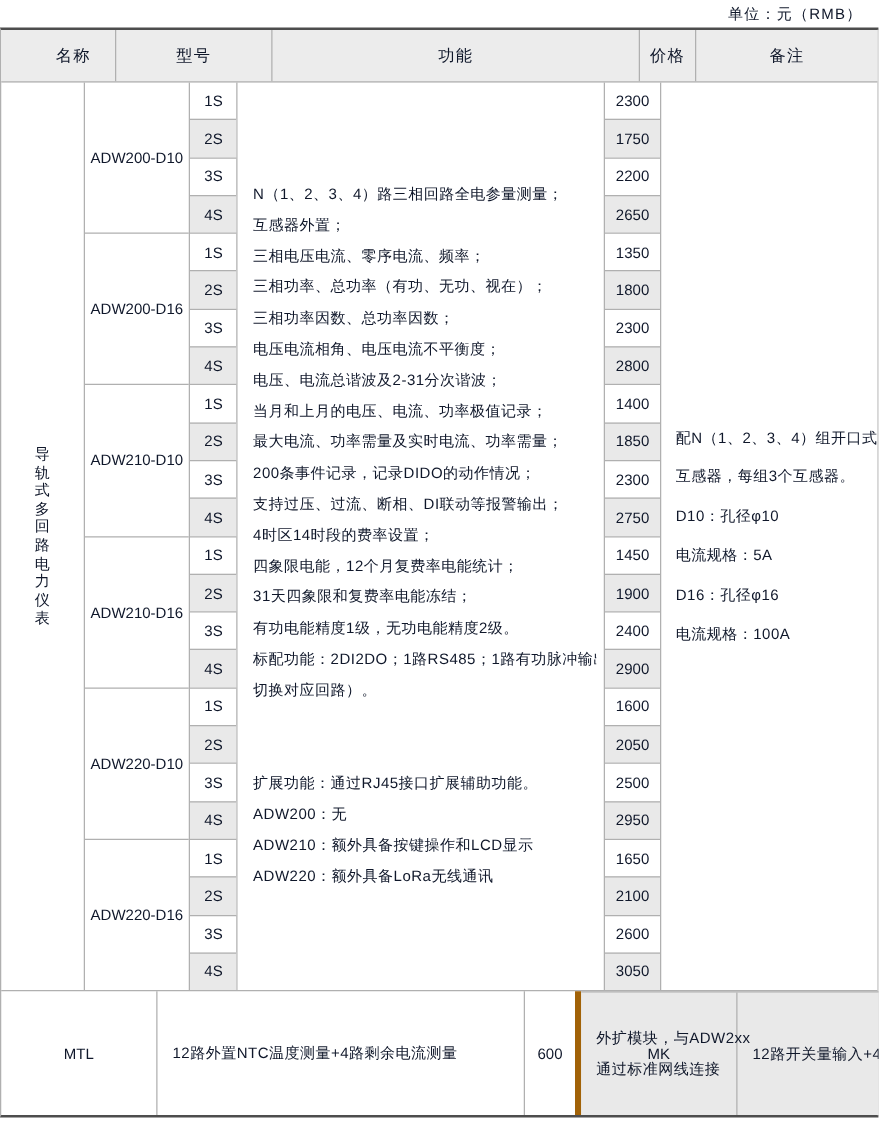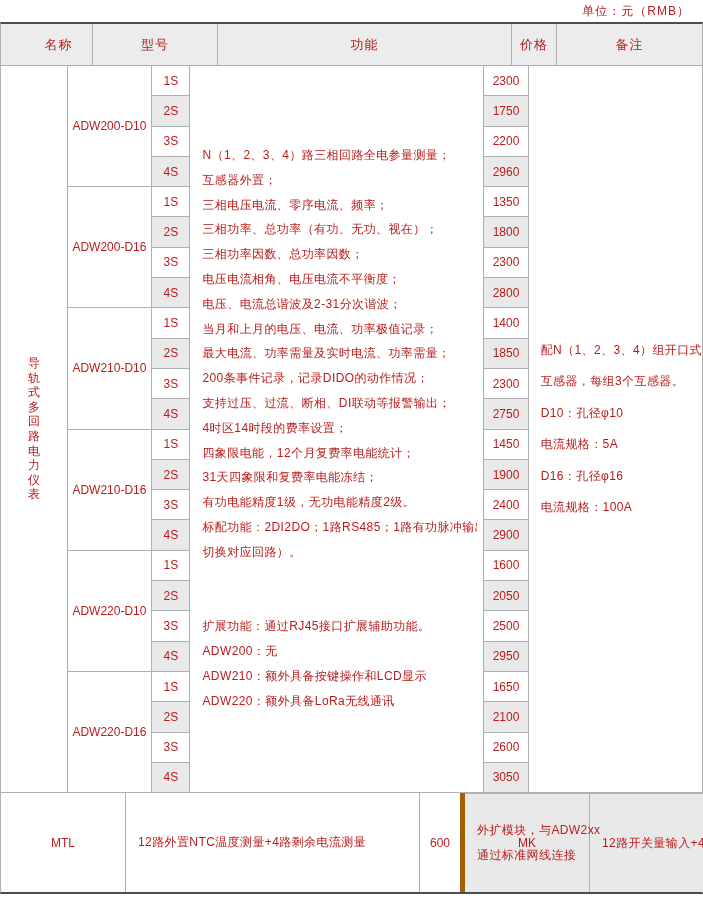--- a/index.html
+++ b/index.html
@@ -1,20 +1,20 @@
 <!DOCTYPE html>
 <html><head>
 <meta charset="utf-8">
 <style>
   * { margin:0; padding:0; box-sizing:border-box; }
   html,body { background:#fff; }
   .page {
     position:relative; width:703px; height:898px; background:#fff;
     font-family:"Liberation Sans","DejaVu Sans",sans-serif;
-    color:#b91c1c; overflow:hidden;
+    color:#0f172a; overflow:hidden;
   }
   .unit-label { position:absolute; top:3px; right:13px; font-size:12px; letter-spacing:1px; }
 
   .table {
     position:absolute; top:22px; left:0; width:703px;
     border-top:2px solid #4d4d4d; border-bottom:2px solid #4d4d4d;
     border-left:1px solid #b0b0b0; border-right:1px solid #b0b0b0;
     background:#fff;
   }
 
@@ -201,21 +201,21 @@
         </div>
 
       <div class="price-col">
 
           <div>2300</div>
 
           <div>1750</div>
 
           <div>2200</div>
 
-          <div>2960</div>
+          <div>2650</div>
 
           <div>1350</div>
 
           <div>1800</div>
 
           <div>2300</div>
 
           <div>2800</div>
 
           <div>1400</div>

